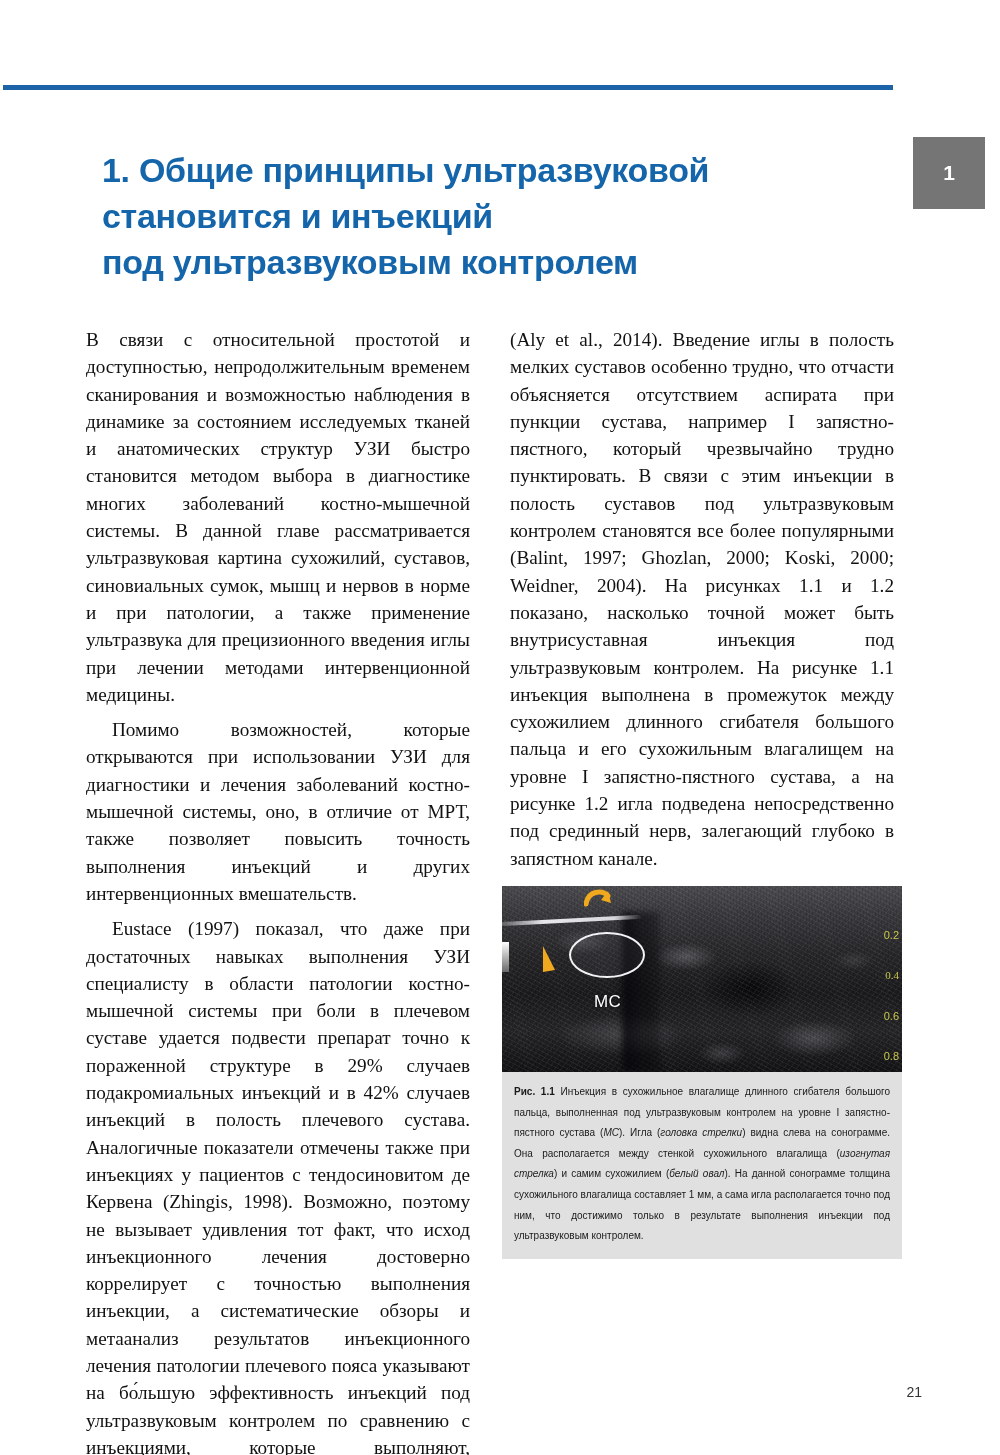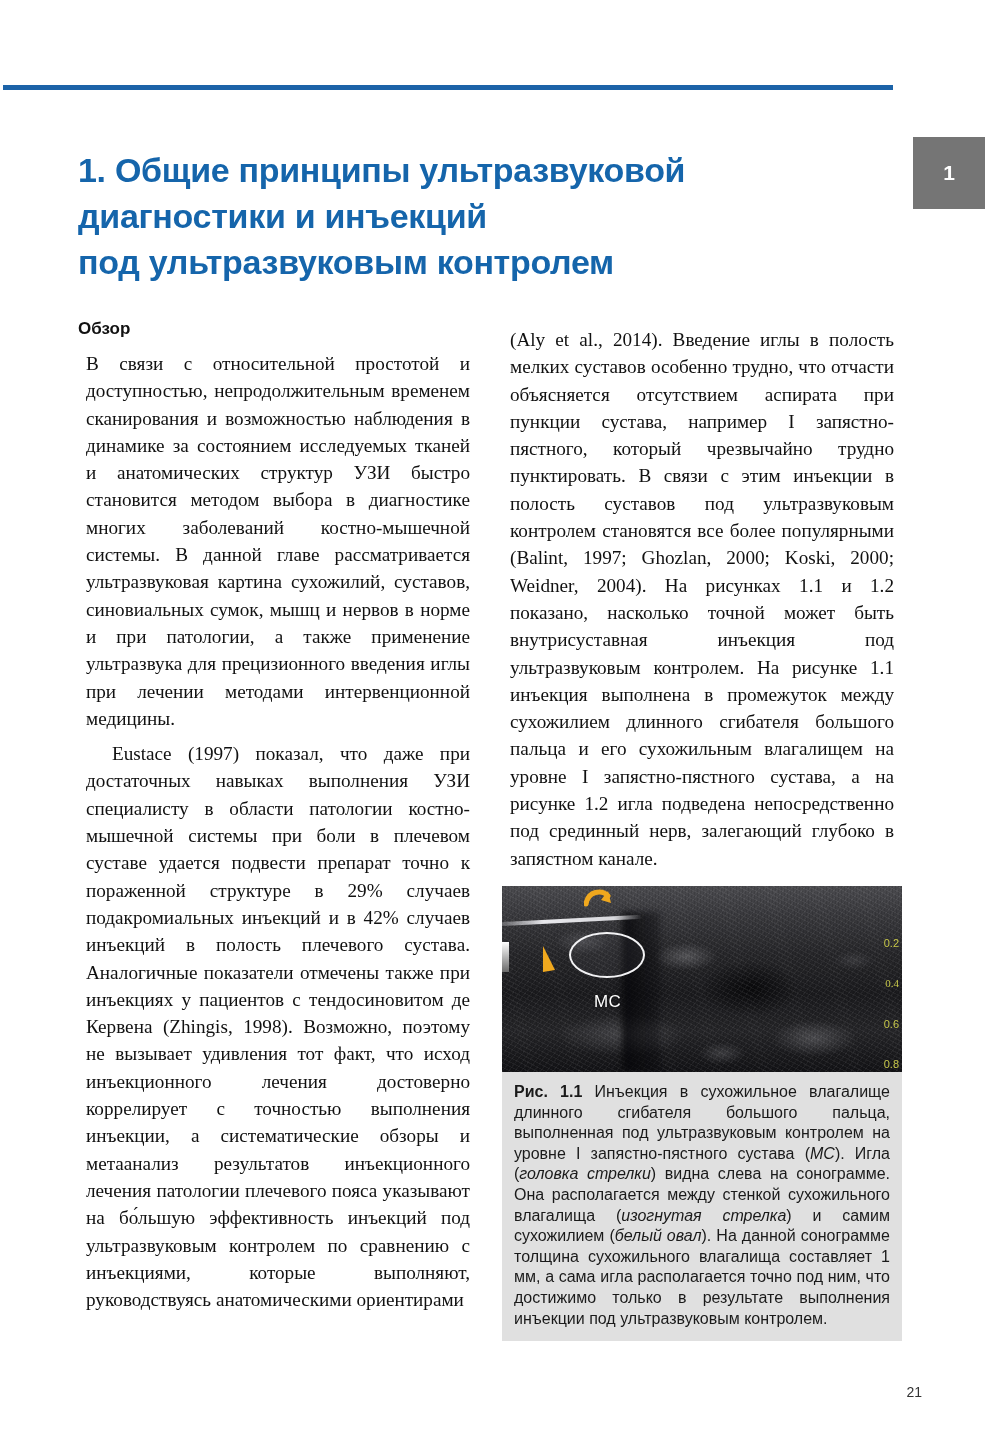--- a/index.html
+++ b/index.html
@@ -53,21 +53,21 @@
     left: 78px;
     top: 124px;
     width: 800px;
     font-family: "Liberation Sans", sans-serif;
     font-weight: bold;
     font-size: 34px;
     line-height: 46px;
     color: #1565ab;
     letter-spacing: -0.3px;
   }
-  .chapter-title .tline { display: block; white-space: nowrap; }
+  .chapter-title .tline { display: block; white-space: nowrap; margin-left: 24px; }
 
   
   .col {
     position: absolute;
     width: 400px;
     top: 318px;
     font-size: 19.2px;
     line-height: 27.3px;
     text-align: justify;
   }
@@ -174,39 +174,39 @@
     position: absolute;
     left: 92px; top: 106px;
     color: #ffffff;
     font-family: "Liberation Sans", sans-serif;
     font-size: 17px;
     letter-spacing: .4px;
     text-shadow: 0 0 3px rgba(0,0,0,.9);
   }
   .us-ruler {
     position: absolute;
-    right: 3px; top: 12px;
+    right: 3px; top: 4px;
     width: 26px; height: 186px;
     font-family: "Liberation Sans", sans-serif;
     font-size: 11px;
     color: #c8c84a;
   }
   .us-ruler span {
     position: absolute;
     right: 0;
     line-height: 11px;
   }
 
   .fig-caption {
     width: 400px;
     box-sizing: border-box;
     background: #e0e0e0;
     padding: 10px 12px 12px 12px;
     font-family: "Liberation Sans", sans-serif;
-    font-size: 16px;
+    font-size: 10px;
     line-height: 20.6px;
     color: #1a1a1a;
     text-align: justify;
   }
   .fig-caption b { font-weight: bold; }
   .fig-caption i { font-style: italic; }
 
   
   .folio {
     position: absolute;
@@ -223,27 +223,27 @@
 <div class="page">
 
   <div class="top-rule"></div>
 
   <div class="chapter-tab">
     <span>1</span>
   </div>
 
   <h1 class="chapter-title">
     <span class="tline">1. Общие принципы ультразвуковой</span>
-    <span class="tline">диагностики и инъекций</span>
+    <span class="tline">становится и инъекций</span>
     <span class="tline">под ультразвуковым контролем</span>
   </h1>
 
   <div class="col col-left">
-    <h2 class="section-head">Обзор</h2>
     <p class="body-par">В связи с относительной простотой и доступностью, непродолжительным временем сканирования и возможностью наблюдения в динамике за состоянием исследуемых тканей и анатомических структур УЗИ быстро становится методом выбора в диагностике многих заболеваний костно-мышечной системы. В данной главе рассматривается ультразвуковая картина сухожилий, суставов, синовиальных сумок, мышц и нервов в норме и при патологии, а также применение ультразвука для прецизионного введения иглы при лечении методами интервенционной медицины.</p>
+    <p class="body-par">Помимо возможностей, которые открываются при использовании УЗИ для диагностики и лечения заболеваний костно-мышечной системы, оно, в отличие от МРТ, также позволяет повысить точность выполнения инъекций и других интервенционных вмешательств.</p>
     <p class="body-par">Eustace (1997) показал, что даже при достаточных навыках выполнения УЗИ специалисту в области патологии костно-мышечной системы при боли в плечевом суставе удается подвести препарат точно к пораженной структуре в 29% случаев подакромиальных инъекций и в 42% случаев инъекций в полость плечевого сустава. Аналогичные показатели отмечены также при инъекциях у пациентов с тендосиновитом де Кервена (Zhingis, 1998). Возможно, поэтому не вызывает удивления тот факт, что исход инъекционного лечения достоверно коррелирует с точностью выполнения инъекции, а систематические обзоры и метаанализ результатов инъекционного лечения патологии плечевого пояса указывают на бо́льшую эффективность инъекций под ультразвуковым контролем по сравнению с инъекциями, которые выполняют, руководствуясь анатомическими ориентирами</p>
   </div>
 
   <div class="col col-right">
     <p class="body-par">(Aly et al., 2014). Введение иглы в полость мелких суставов особенно трудно, что отчасти объясняется отсутствием аспирата при пункции сустава, например I запястно-пястного, который чрезвычайно трудно пунктировать. В связи с этим инъекции в полость суставов под ультразвуковым контролем становятся все более популярными (Balint, 1997; Ghozlan, 2000; Koski, 2000; Weidner, 2004). На рисунках 1.1 и 1.2 показано, насколько точной может быть внутрисуставная инъекция под ультразвуковым контролем. На рисунке 1.1 инъекция выполнена в промежуток между сухожилием длинного сгибателя большого пальца и его сухожильным влагалищем на уровне I запястно-пястного сустава, а на рисунке 1.2 игла подведена непосредственно под срединный нерв, залегающий глубоко в запястном канале.</p>
   </div>
 
   <div class="figure">
 
     <div class="us-image">

